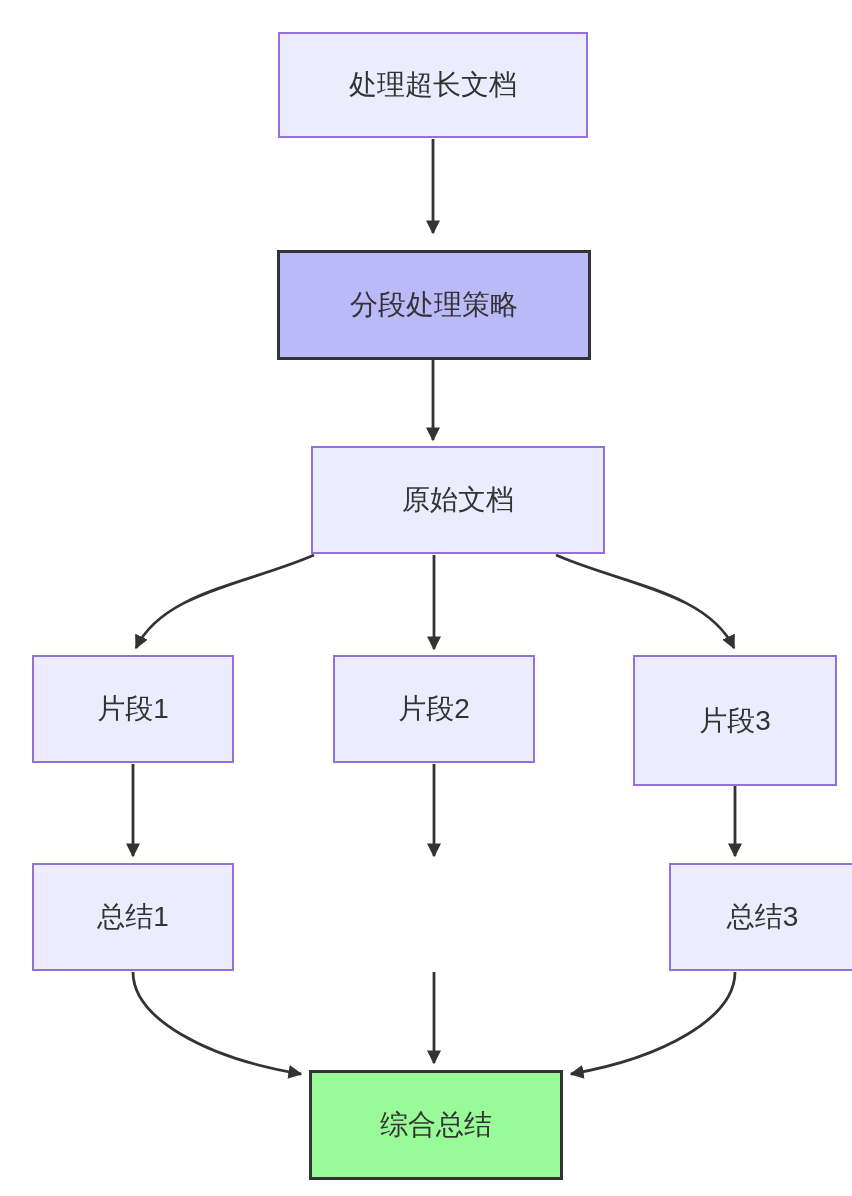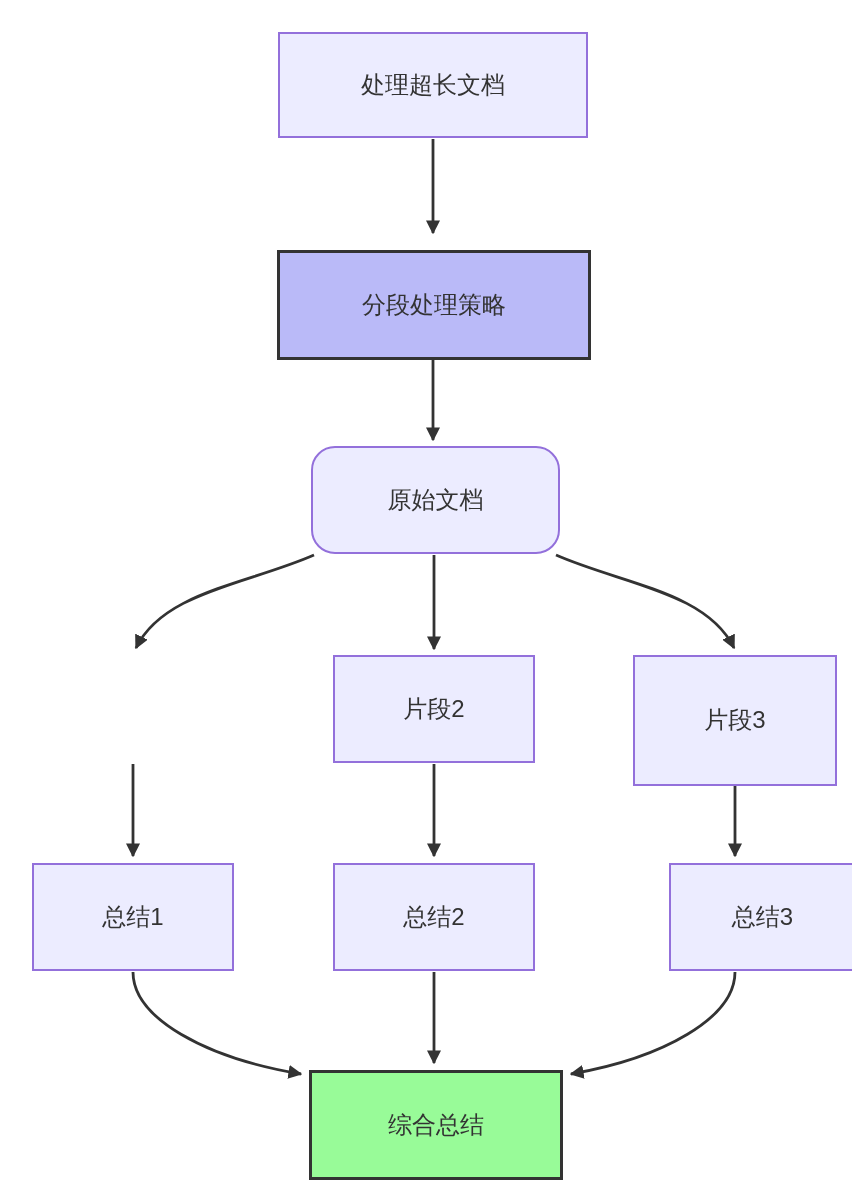--- a/index.html
+++ b/index.html
@@ -28,38 +28,38 @@
     stroke: #333333;
     stroke-width: 2.8;
   }
   .node {
     position: absolute;
     box-sizing: border-box;
     display: flex;
     align-items: center;
     justify-content: center;
     text-align: center;
-    font-size: 24px;
+    font-size: 28px;
     line-height: 1.2;
     color: #333333;
     background: #ECECFF;
     border: 2px solid #9370DB;
   }
   .node--strategy {
     background: #BABAF8;
     border: 3.6px solid #333333;
   }
   .node--result {
     background: #98FB98;
     border: 3.6px solid #333333;
   }
   
   .n-a  { left: 278px; top: 32px;   width: 310px; height: 106px; }
   .n-b  { left: 277px; top: 250px;  width: 314px; height: 110px; }
-  .n-c  { left: 311px; top: 446px;  width: 249px; height: 108px; border-radius: 24px; }
+  .n-c  { left: 311px; top: 446px;  width: 294px; height: 108px; }
   .n-d1 { left: 32px;  top: 655px;  width: 202px; height: 108px; }
   .n-d2 { left: 333px; top: 655px;  width: 202px; height: 108px; }
   .n-d3 { left: 633px; top: 655px;  width: 204px; height: 131px; }
   .n-e1 { left: 32px;  top: 863px;  width: 202px; height: 108px; }
   .n-e2 { left: 333px; top: 863px;  width: 202px; height: 108px; }
   .n-e3 { left: 669px; top: 863px;  width: 187px; height: 108px; }
   .n-f  { left: 309px; top: 1070px; width: 254px; height: 110px; }
 </style>
 </head>
 <body>
@@ -90,36 +90,36 @@
   </div>
 
   <div class="node node--strategy n-b">
     <span>分段处理策略</span>
   </div>
 
   <div class="node n-c">
     <span>原始文档</span>
   </div>
 
+  <div class="node n-d1">
+    <span>片段1</span>
+  </div>
 
   <div class="node n-d2">
     <span>片段2</span>
   </div>
 
   <div class="node n-d3">
     <span>片段3</span>
   </div>
 
   <div class="node n-e1">
     <span>总结1</span>
   </div>
 
-  <div class="node n-e2">
-    <span>总结2</span>
-  </div>
 
   <div class="node n-e3">
     <span>总结3</span>
   </div>
 
   <div class="node node--result n-f">
     <span>综合总结</span>
   </div>
 
 </div>

